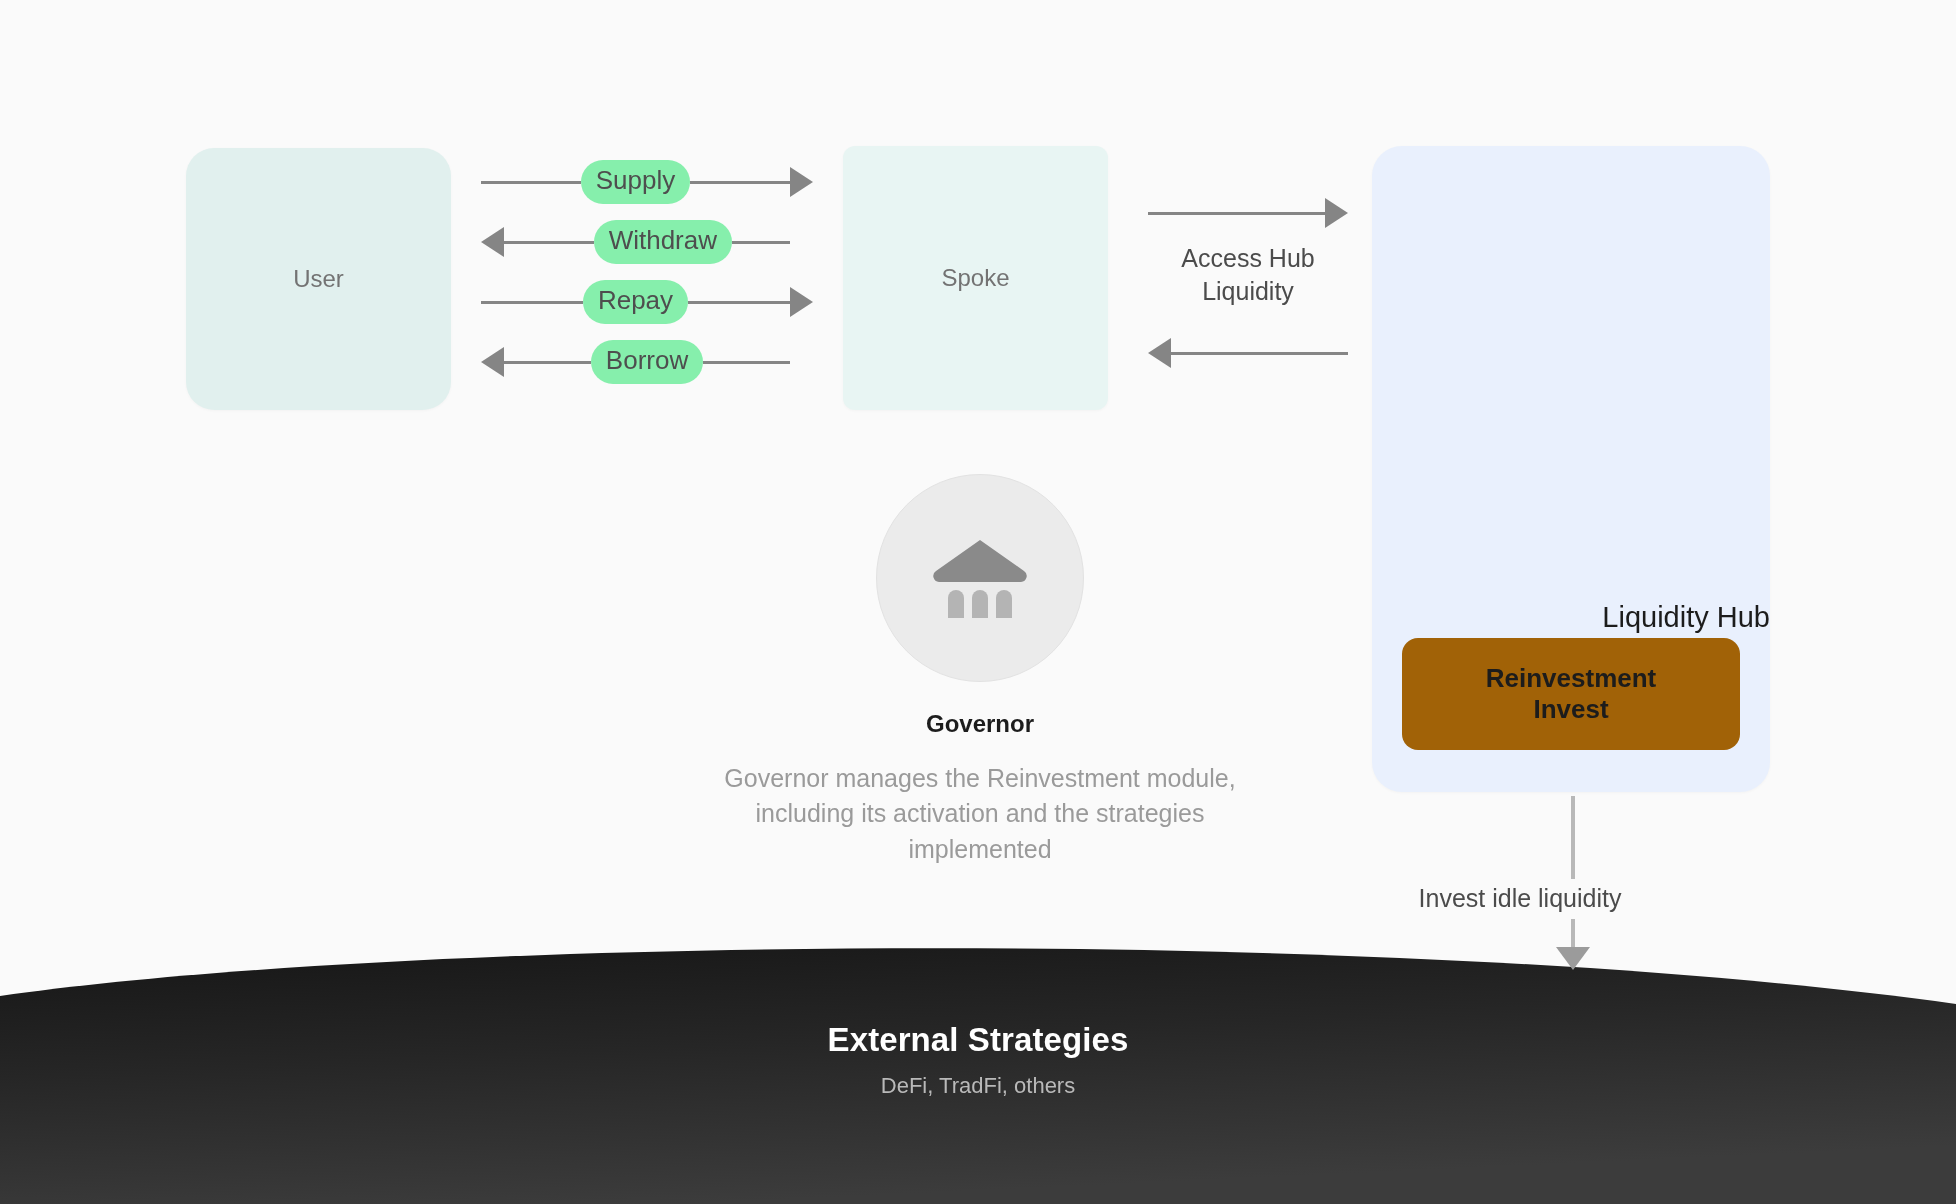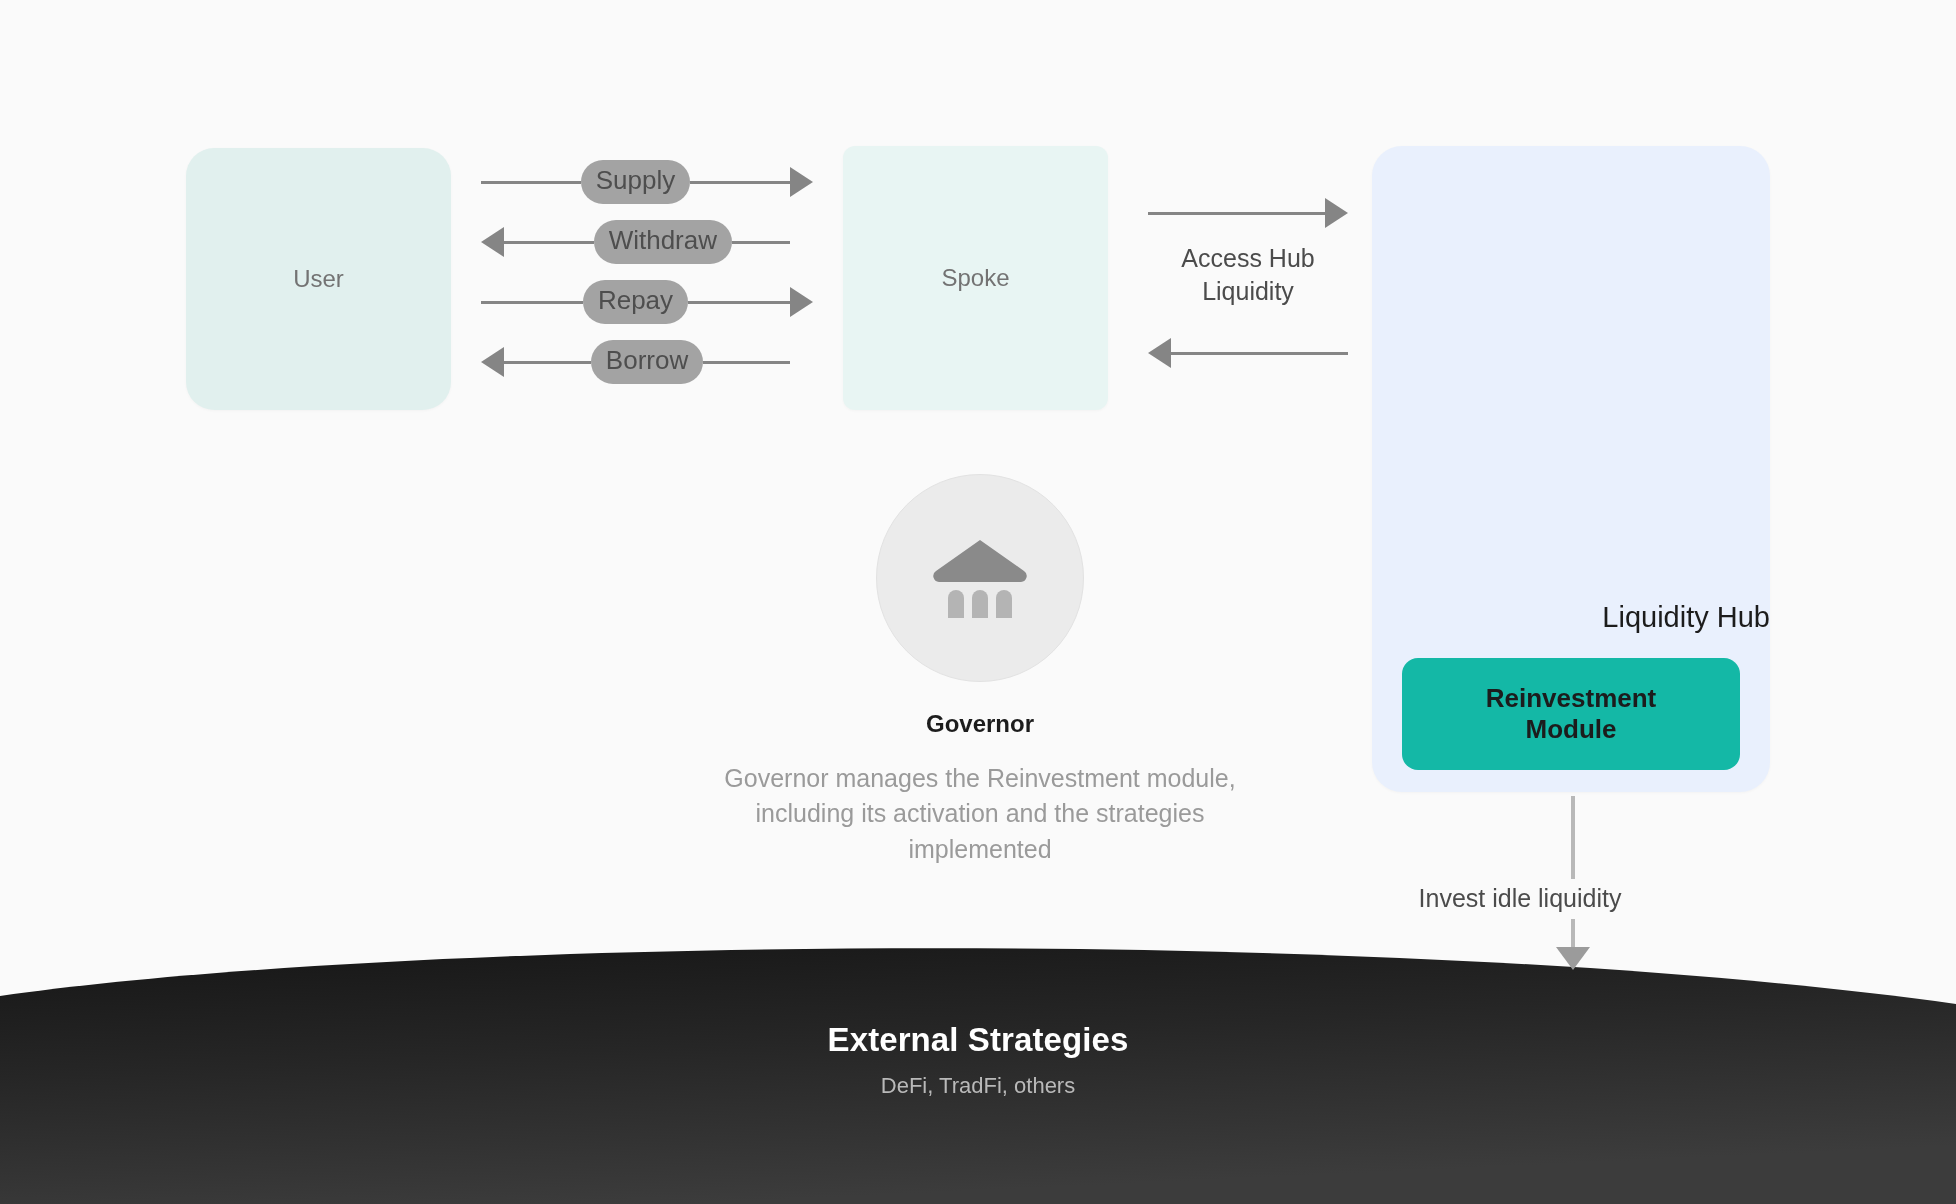--- a/index.html
+++ b/index.html
@@ -92,23 +92,23 @@
   .hub-title {
     position: absolute;
     left: 0; top: 455px;
     width: 398px;
     text-align: right;
     font-size: 29px;
     color: #1c1c1c;
   }
   .reinvest-box {
     position: absolute;
-    left: 30px; top: 512px;
+    left: 30px; top: 492px;
     width: 338px; height: 112px;
-    background: #14b8a6;
+    background: #a16207;
     border-radius: 16px;
     display: flex;
     align-items: center;
     justify-content: center;
   }
   .reinvest-label {
     font-size: 26px;
     font-weight: bold;
     color: #1c1c1c;
     line-height: 1.2;
@@ -138,21 +138,21 @@
   .flow-row.r3 { top: 180px; }
 
   .fline {
     height: 3px;
     background: #858585;
     flex: 1 1 auto;
     min-width: 10px;
   }
   .fline.short { flex: 0 0 58px; }
   .fpill {
-    background: #a3a3a3;
+    background: #86efac;
     border-radius: 22px;
     padding: 6px 15px 8px 15px;
     font-size: 26px;
     color: #4e4e4e;
     white-space: nowrap;
     line-height: 1.15;
     flex: 0 0 auto;
     z-index: 2;
   }
   .tri {
@@ -359,21 +359,21 @@
       <span class="tri tri-left"></span>
       <span class="hl-line"></span>
     </div>
   </div>
 
   <div class="node node-hub">
     <div class="hub-title">Liquidity Hub</div>
     <div class="reinvest-box">
       <div class="reinvest-label">
         <div>Reinvestment</div>
-        <div>Module</div>
+        <div>Invest</div>
       </div>
     </div>
   </div>
 
   <div class="governor">
     <div class="gov-circle">
       <svg class="gov-icon" width="96" height="80" viewBox="0 0 96 80" xmlns="http://www.w3.org/2000/svg">
         <path d="M48 2 L92 33 A6 6 0 0 1 89 44 L7 44 A6 6 0 0 1 4 33 Z" fill="#8a8a8a"></path>
         <rect x="16" y="52" width="16" height="36" rx="8" fill="#b4b4b4"></rect>
         <rect x="40" y="52" width="16" height="36" rx="8" fill="#b4b4b4"></rect>

